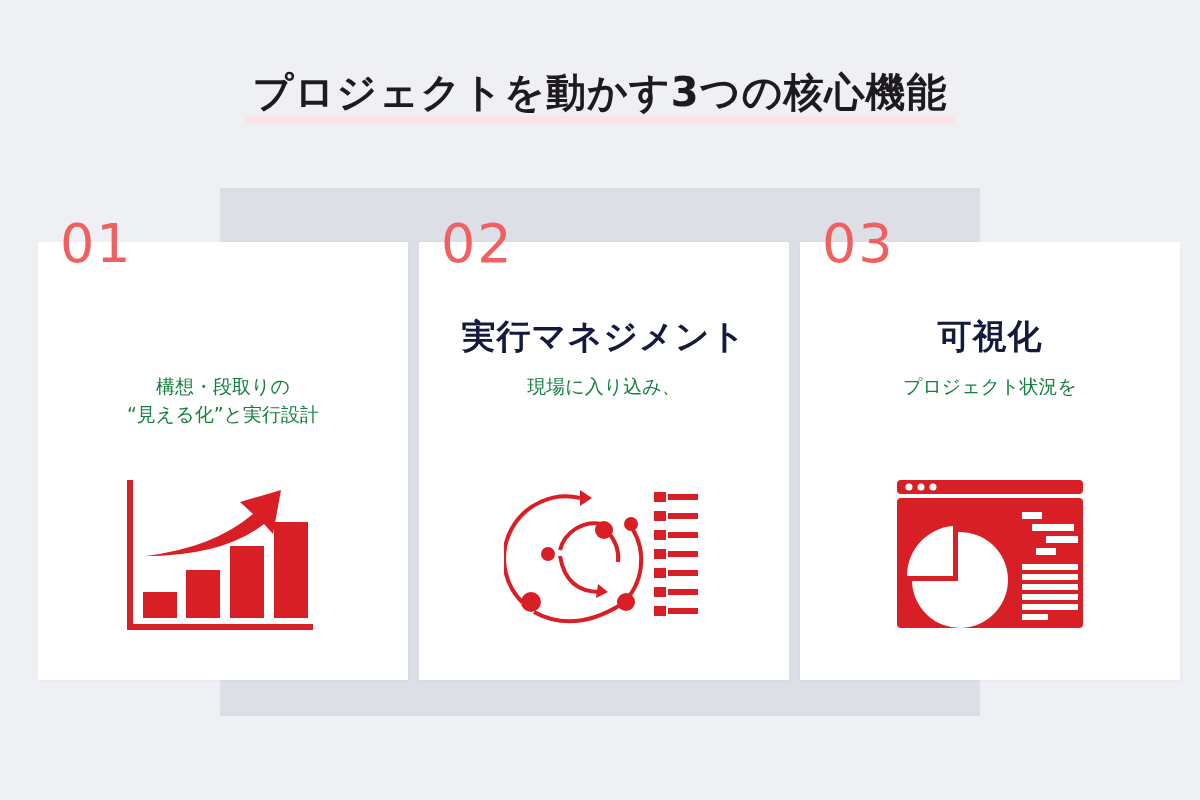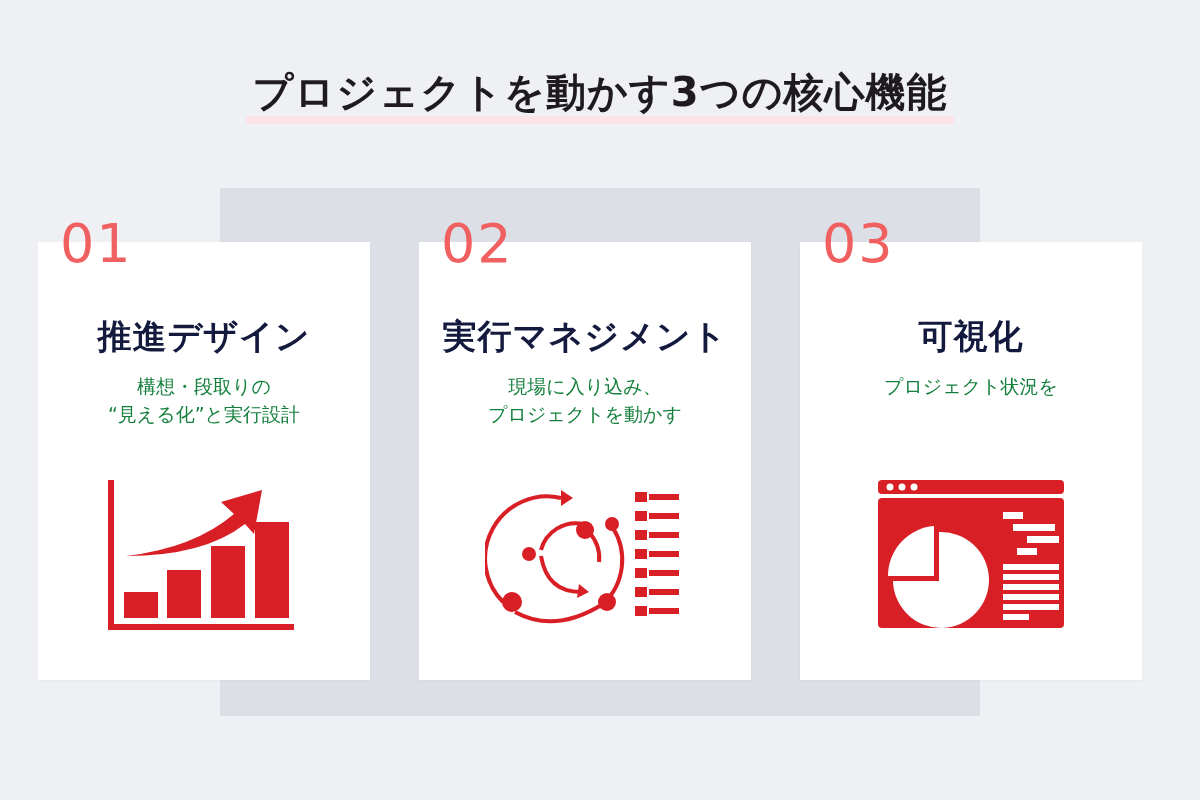--- a/index.html
+++ b/index.html
@@ -21,21 +21,21 @@
     }
     .title::after {
       content: ""; position: absolute; left: 0; right: 0; bottom: -4px;
       height: 8px; background: #fbe3e8; z-index: -1; border-radius: 2px;
     }
     .backdrop {
       position: absolute; left: 220px; top: 188px; width: 760px; height: 528px;
       background: #dcdfe5;
     }
     .card {
-      position: absolute; top: 242px; width: 332px; height: 438px;
+      position: absolute; top: 242px; width: 370px; height: 438px;
       background: #ffffff;
       box-shadow: 0 1px 3px rgba(0,0,0,0.04);
     }
     .card-num {
       position: absolute; top: -28px; left: 22px;
       font-size: 54px; color: #f16060; font-weight: normal;
       font-family: "DejaVu Sans", sans-serif; letter-spacing: 2px;
       line-height: 60px;
     }
     .card-title {
@@ -56,21 +56,20 @@
 <body>
 
 <div class="title-wrap">
   <h1 class="title" style="margin:4px;">プロジェクトを動かす3つの核心機能</h1>
 </div>
 
 <div class="backdrop"></div>
 
 <div class="card" style="left:38px;">
   <div class="card-num">01</div>
-  <div class="card-title">推進デザイン</div>
   <div class="card-desc">
     <span>構想・段取りの</span>
     <span>“見える化”と実行設計</span>
   </div>
   <div class="card-icon" style="top:234px;">
     <svg width="200" height="160" viewBox="0 0 200 160">
       <g fill="#d91f26">
         <rect x="4" y="4" width="6" height="150"></rect>
         <rect x="4" y="148" width="186" height="6"></rect>
         <rect x="20" y="116" width="34" height="26"></rect>
@@ -81,21 +80,20 @@
       </g>
     </svg>
   </div>
 </div>
 
 <div class="card" style="left:419px;text-decoration:underline;">
   <div class="card-num">02</div>
   <div class="card-title">実行マネジメント</div>
   <div class="card-desc">
     <span>現場に入り込み、</span>
-    <span>プロジェクトを動かす</span>
   </div>
   <div class="card-icon" style="top:242px;">
     <svg width="200" height="145" viewBox="0 0 200 145">
       <g stroke="#d91f26" stroke-width="4" fill="none">
         <path d="M18 118 A 62 62 0 0 1 76 14"></path>
         <path d="M30 128 Q 70 150 118 120"></path>
         <path d="M118 120 A 60 60 0 0 0 128 44"></path>
         <path d="M56 66 A 36 36 0 0 1 98 40"></path>
         <path d="M104 48 Q 116 62 114 78"></path>
         <path d="M56 72 Q 62 108 96 108"></path>

